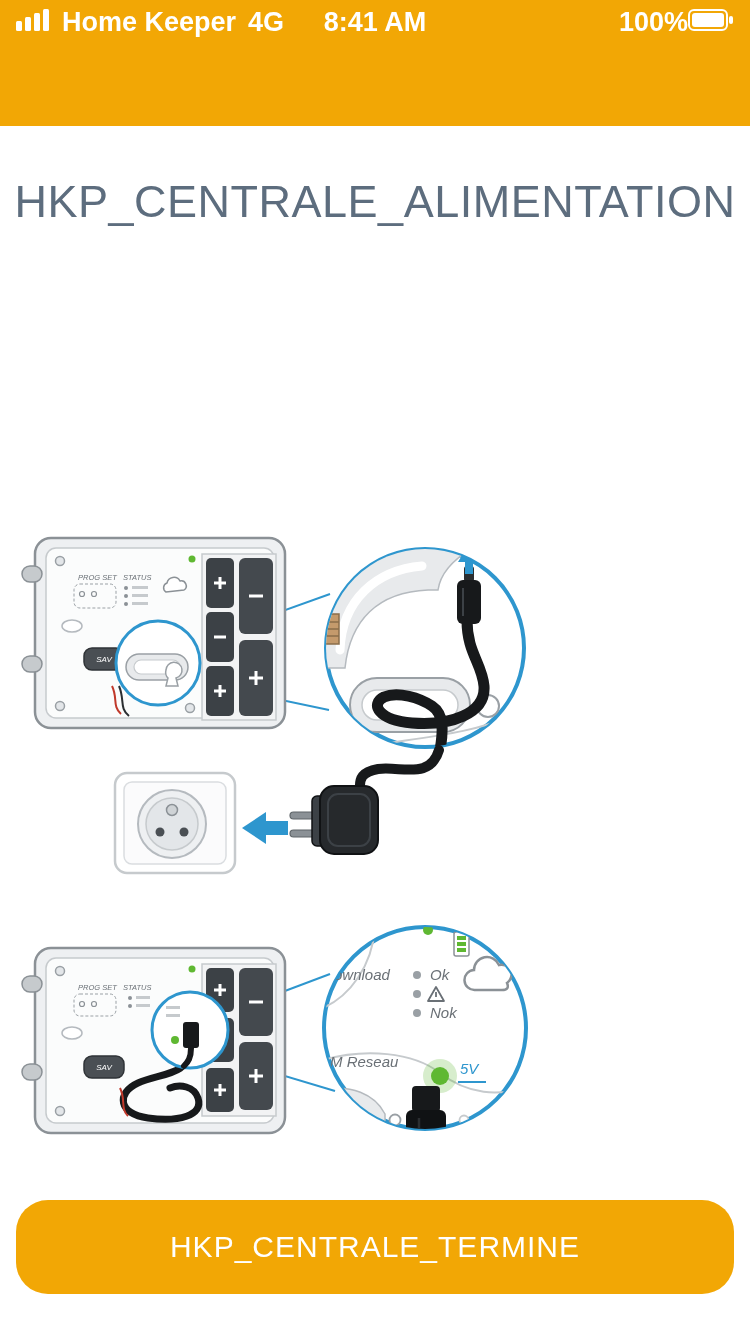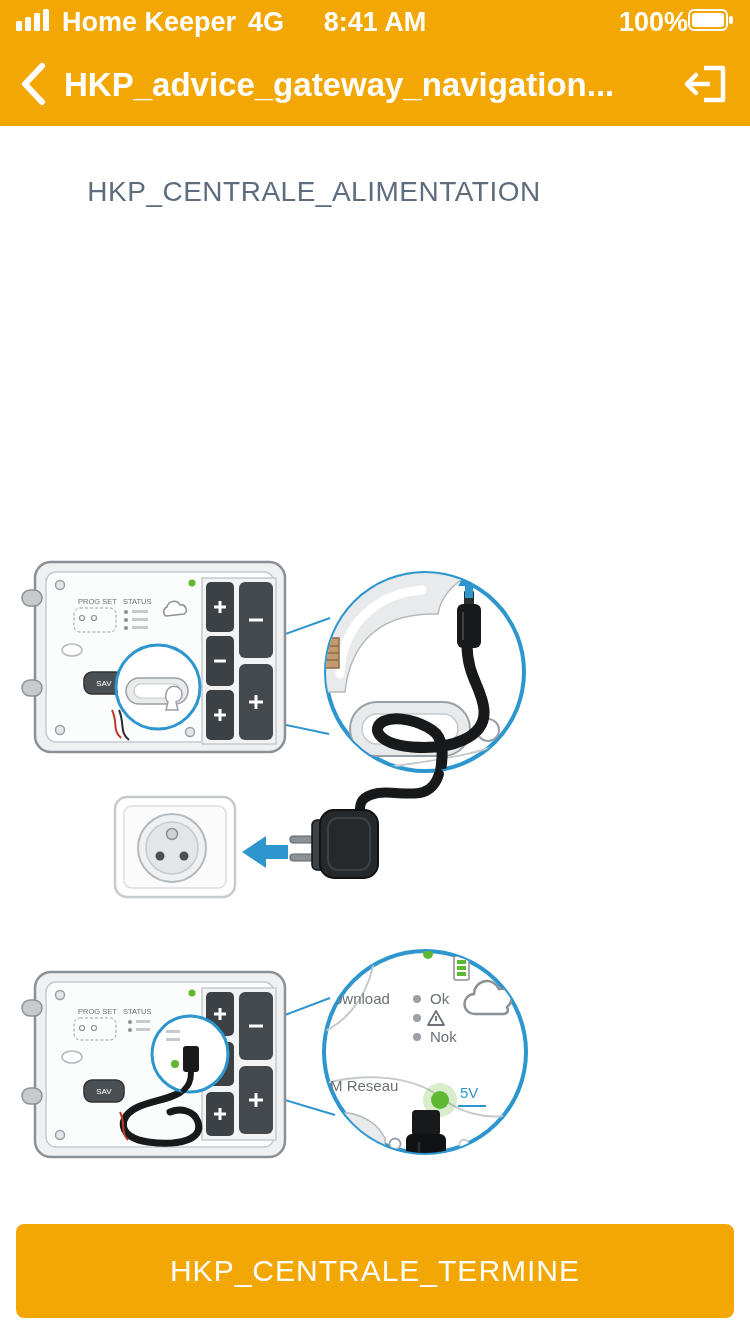--- a/index.html
+++ b/index.html
@@ -25,29 +25,29 @@
     display:flex;align-items:center;padding:0 20px;box-sizing:border-box;
   }
   .nav-title{
     color:#fff;font-size:33px;font-weight:700;margin-left:18px;
     white-space:nowrap;overflow:hidden;flex:1;
   }
   .back-btn,.exit-btn{display:flex;align-items:center;justify-content:center;background:none;border:none;padding:0;cursor:pointer;}
 
   
   .page-title{
-    position:absolute;top:176px;left:0;width:628px;margin:0;
-    text-align:center;color:#5D6D7E;font-size:28px;font-weight:400;letter-spacing:0.5px;
-  }
-  .illustration{position:absolute;left:20px;top:552px;width:520px;height:645px;}
+    position:absolute;top:176px;left:0;width:750px;margin:0;
+    text-align:center;color:#5D6D7E;font-size:45px;font-weight:400;letter-spacing:0.5px;
+  }
+  .illustration{position:absolute;left:20px;top:528px;width:520px;height:645px;font-style:italic;}
 
   
   .done-btn{
-    position:absolute;left:16px;right:16px;bottom:16px;height:94px;
-    background:#F2A705;border:none;border-radius:8px;
+    position:absolute;left:16px;right:16px;bottom:40px;height:94px;
+    background:#F2A705;border:none;border-radius:32px;
     color:#ffffff;font-size:30px;font-weight:400;letter-spacing:1px;
     font-family:"Liberation Sans", sans-serif;cursor:pointer;
   }
   svg text{font-family:"Liberation Sans", sans-serif;}
 </style>
 </head>
 <body>
 
 <div class="screen">
 
@@ -74,39 +74,20 @@
         <span>
           <svg width="46" height="22" viewBox="0 0 46 22">
             <rect x="1" y="1" width="38" height="20" rx="5" fill="none" stroke="#fff" stroke-width="2"></rect>
             <rect x="4" y="4" width="32" height="14" rx="3" fill="#fff"></rect>
             <rect x="41" y="7" width="4" height="8" rx="2" fill="#fff"></rect>
           </svg>
         </span>
       </div>
     </div>
 
-    <nav class="navbar">
-      <button class="back-btn">
-        <span>
-          <svg width="26" height="44" viewBox="0 0 26 44">
-            <path d="M22,4 L5,22 L22,40" fill="none" stroke="#fff" stroke-width="6" stroke-linecap="round" stroke-linejoin="round"></path>
-          </svg>
-        </span>
-      </button>
-      <span class="nav-title">HKP_advice_gateway_navigation...</span>
-      <button class="exit-btn">
-        <span>
-          <svg width="50" height="50" viewBox="0 0 50 50">
-            <path d="M24,9 H43 V41 H24" fill="none" stroke="#fff" stroke-width="4.5" stroke-linejoin="round"></path>
-            <line x1="30" y1="25" x2="7" y2="25" stroke="#fff" stroke-width="4.5"></line>
-            <path d="M16,16 L7,25 L16,34" fill="none" stroke="#fff" stroke-width="4.5" stroke-linecap="round" stroke-linejoin="round"></path>
-          </svg>
-        </span>
-      </button>
-    </nav>
   </header>
 
   <h1 class="page-title">HKP_CENTRALE_ALIMENTATION</h1>
 
   <div class="illustration">
     <svg width="520" height="645" viewBox="0 0 520 645">
       <defs>
         <clipPath id="mag1clip">
             <circle cx="405" cy="120" r="99"></circle>
           </clipPath>

